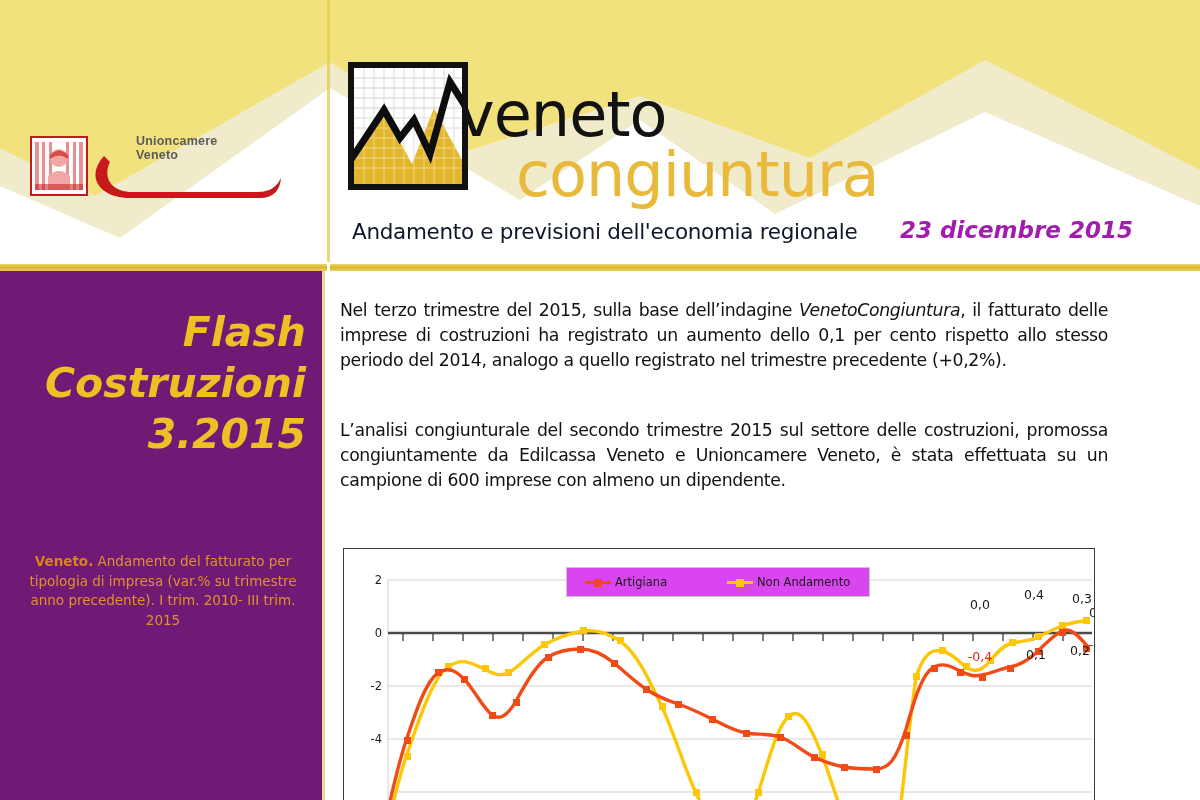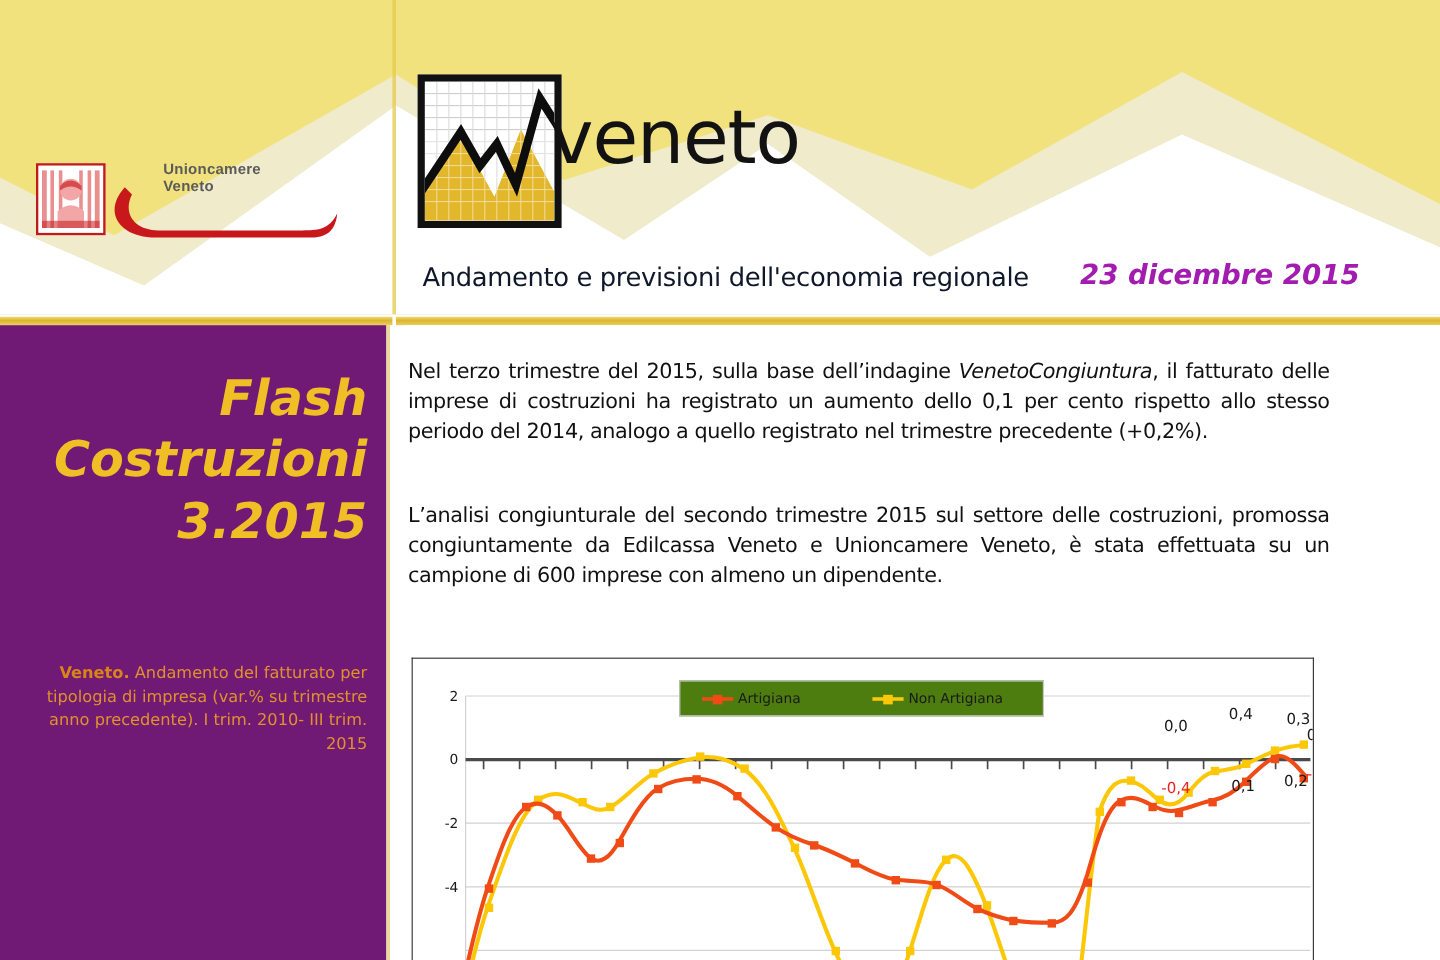--- a/index.html
+++ b/index.html
@@ -126,21 +126,21 @@
     width: 290px;
     text-align: right;
     font-size: 41px; line-height: 51px;
     font-weight: bold; font-style: italic;
     color: #F0BE25;
     font-family: "DejaVu Sans", sans-serif;
   }
   #chart-caption {
     position: absolute; left: 20px; top: 281px;
     width: 286px;
-    text-align: right;
+    text-align: center;
     font-size: 13.5px; line-height: 19.5px;
     color: #E0912C;
     font-family: "DejaVu Sans", sans-serif;
   }
   #chart-caption b { color: #D98419; font-weight: bold; }
 
   
   #main {
     position: absolute; left: 338px; top: 271px;
     width: 862px; height: 529px;
@@ -169,21 +169,21 @@
     border-bottom: none;
     background: #ffffff;
     overflow: hidden;
   }
   #chart-svg { display: block; }
   #legend-box {
     position: absolute;
     left: 222px; top: 18px;
     width: 304px; height: 30px;
     border: 1px solid #C8C8C8;
-    background: #4d7c0f;
+    background: #d946ef;
     z-index: 5;
   }
   .legend-entry {
     position: absolute; top: 6px;
     font-size: 11.5px; line-height: 17px;
     color: #1a1a1a;
     font-family: "DejaVu Sans", sans-serif;
     white-space: nowrap;
   }
   .legend-entry .lg-swatch {
@@ -292,20 +292,21 @@
             <line x1="70" y1="0" x2="70" y2="116"></line>
               <line x1="80" y1="0" x2="80" y2="116"></line>
             <line x1="90" y1="0" x2="90" y2="116"></line>
               <line x1="100" y1="0" x2="100" y2="116"></line>
           </g>
 
           <polyline points="-10,102 30,42 46,70 60,52 76,86 96,14 124,58" fill="none" stroke="#0D0D0D" stroke-width="7" stroke-linejoin="miter" stroke-linecap="butt"></polyline>
         </svg>
       </div>
       <div id="vc-word-veneto">veneto</div>
+      <div id="vc-word-congiuntura">congiuntura</div>
       <div id="vc-tagline">Andamento e previsioni dell'economia regionale</div>
     </div>
 
     <div id="header-date">23 dicembre 2015</div>
   </div>
 
   <div id="gold-bar-left"></div>
   <div id="gold-bar-right"></div>
 
   <div id="left-col">
@@ -479,18 +480,18 @@
           <text x="736" y="106" fill="#1a1a1a">0,2</text>
           <text x="745" y="100" fill="#E8221E" text-anchor="start">-0,2</text>
         </g>
       </svg>
 
       <div id="legend-box">
         <div class="legend-entry" id="legend-artigiana">
           <span class="lg-swatch"></span><span>Artigiana</span>
         </div>
         <div class="legend-entry" id="legend-non-artigiana">
-          <span class="lg-swatch"></span><span>Non Artigiana</span>
+          <span class="lg-swatch"></span><span>Non Andamento</span>
         </div>
       </div>
     </div>
   </div>
 </div>
 
 </body></html>

